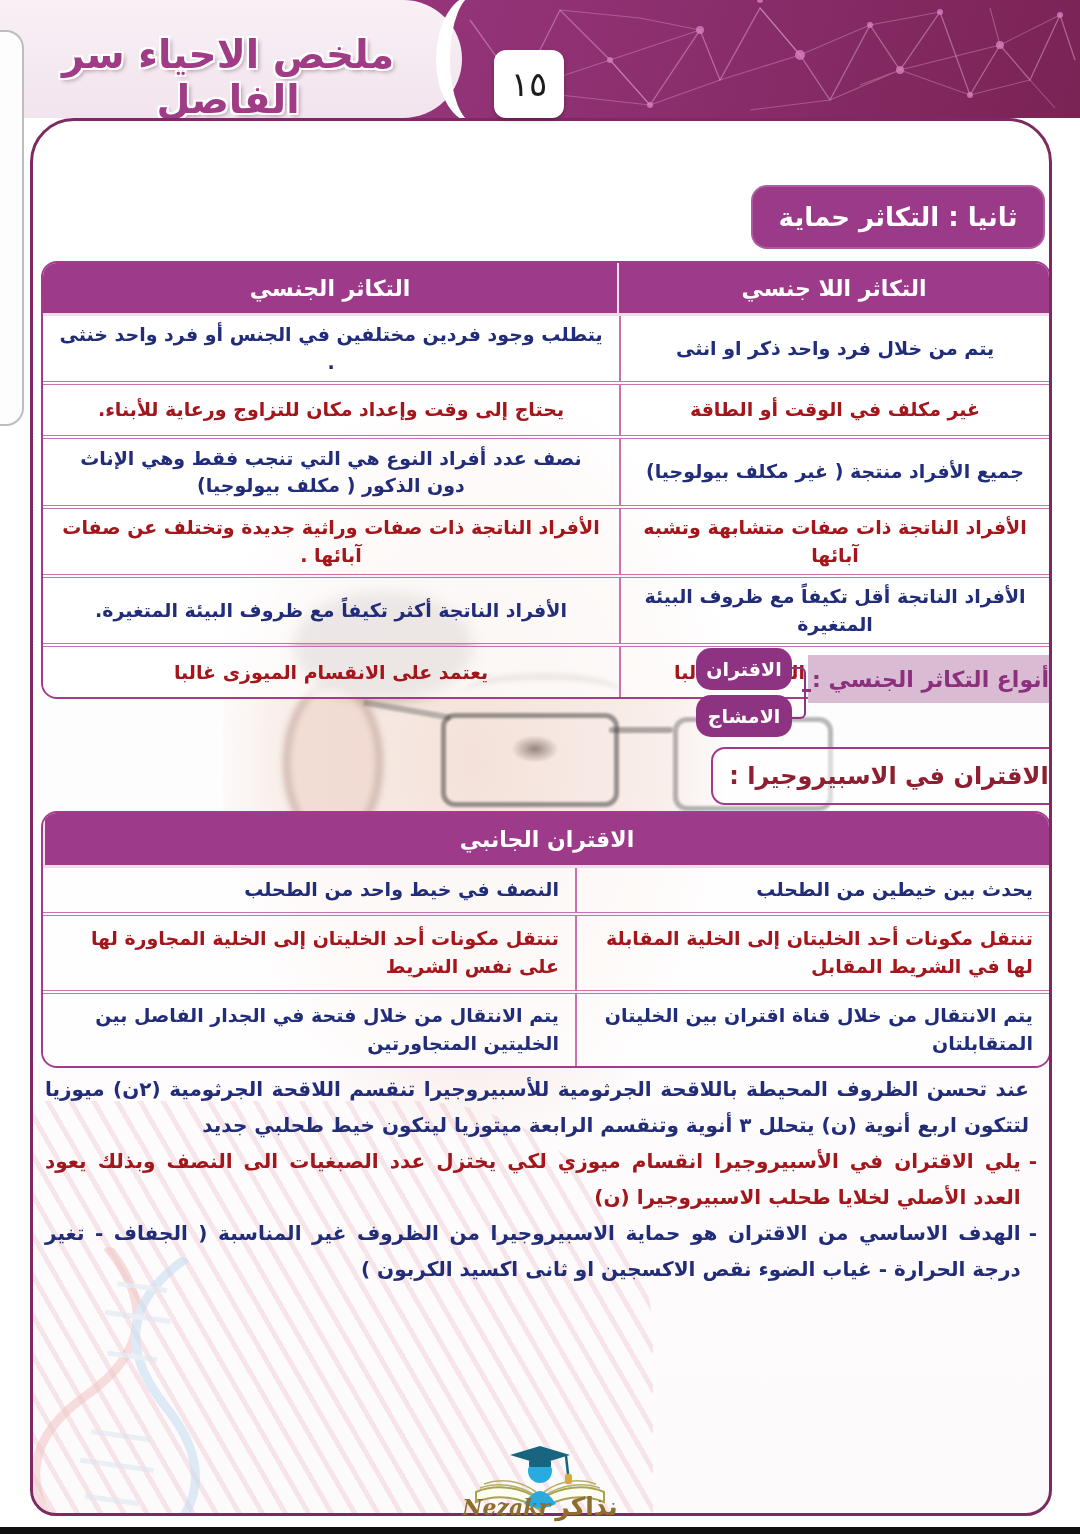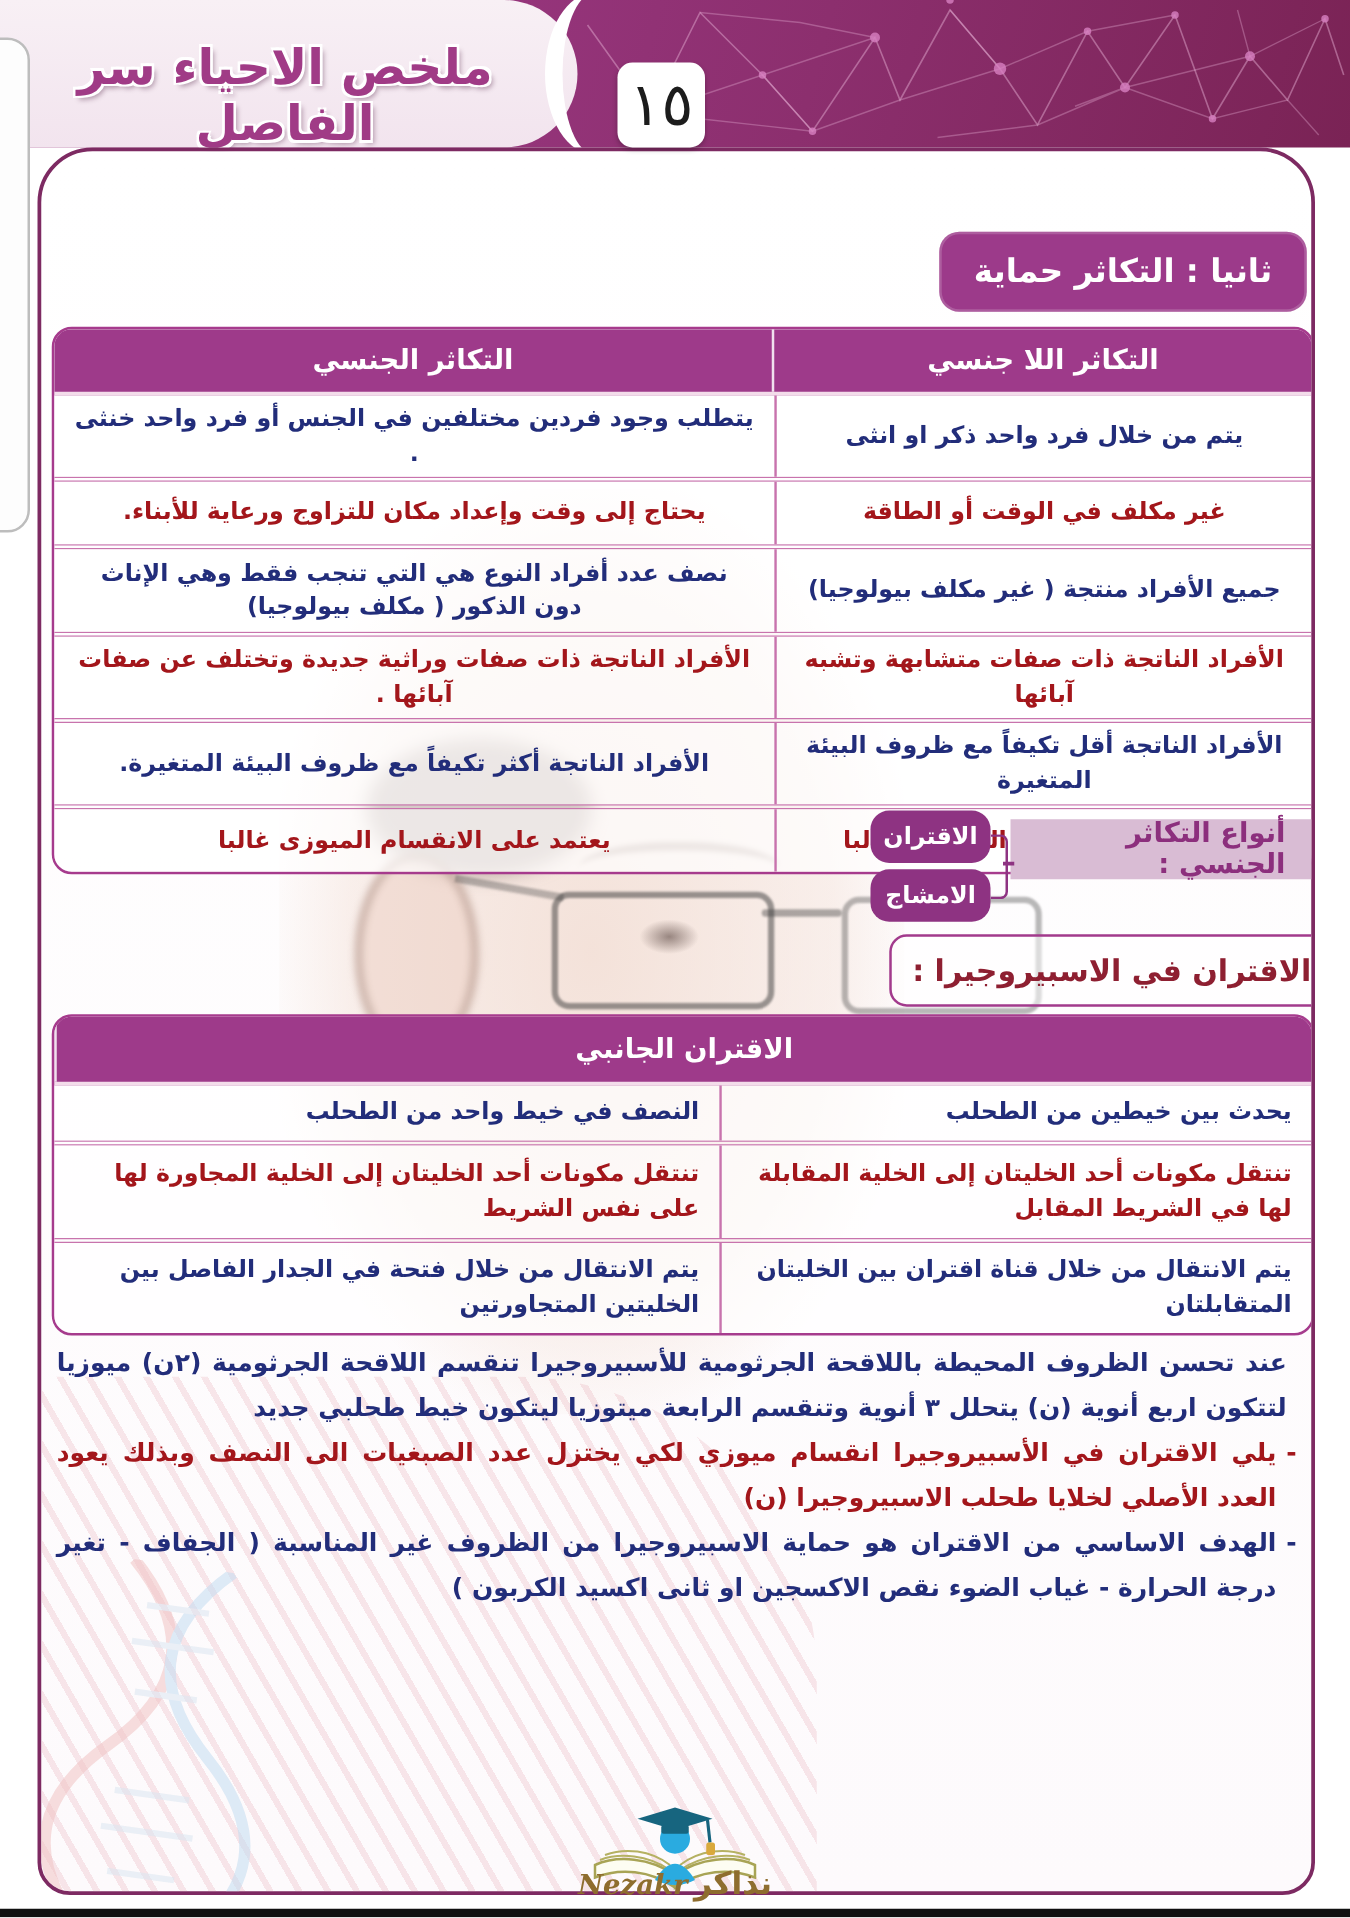--- a/index.html
+++ b/index.html
@@ -14,21 +14,21 @@
           background:linear-gradient(180deg,#f8f0f5,#f2e4ee);border-radius:0 70px 70px 0;}
   .paren{position:absolute;left:436px;top:-6px;width:66px;height:130px;border-left:14px solid #ffffff;
           border-radius:50%;}
   .banner-title{position:absolute;left:4px;top:32px;width:448px;text-align:center;direction:rtl;
           font-size:39px;font-weight:bold;color:#a03b86;letter-spacing:-1px;
           text-shadow:-2px -2px 0 #fff,2px -2px 0 #fff,-2px 2px 0 #fff,2px 2px 0 #fff,3px 3px 4px rgba(60,10,45,.35);}
   .corner-strip{position:absolute;left:-26px;top:30px;width:46px;height:392px;background:#fdfdfd;
           border:2px solid #bdbdbd;border-radius:18px;z-index:4;}
   .page-tab{position:absolute;left:494px;top:50px;width:70px;height:68px;background:#ffffff;border-radius:12px;
           z-index:6;display:flex;align-items:center;justify-content:center;box-shadow:0 2px 4px rgba(0,0,0,.25);}
-  .page-tab span{font-size:48px;color:#1c1c1c;}
+  .page-tab span{font-size:34px;color:#1c1c1c;}
 
   
   .content{position:absolute;left:30px;top:118px;width:1022px;height:1398px;border:3px solid #7d2a62;
           border-radius:44px 44px 26px 26px;overflow:hidden;background:linear-gradient(#ffffff,#fdfafc);
           direction:rtl;box-sizing:border-box;z-index:2;}
 
   
   .wm{position:absolute;z-index:0;}
   .wm-skin{left:190px;top:270px;width:500px;height:740px;
           background:radial-gradient(ellipse at center,rgba(242,221,211,.85) 0%,rgba(242,221,211,.45) 55%,rgba(242,221,211,0) 75%);}
@@ -65,21 +65,21 @@
   .r-blue .cell{color:#222d7a;}
   .r-red  .cell{color:#a3161b;}
   #tbl1{top:140px;} #tbl1 .hdr{height:50px;} #tbl1 .hc:first-child,#tbl1 .cell:first-child{flex:0 0 430px;}
   #tbl1 .hc:last-child,#tbl1 .cell:last-child{flex:1;}
   #tbl2{top:690px;} #tbl2 .hdr{height:52px;} #tbl2 .hc:first-child,#tbl2 .cell:first-child{flex:0 0 474px;}
   #tbl2 .hc:last-child,#tbl2 .cell:last-child{flex:1;}
   #tbl2 .cell{text-align:right;justify-content:flex-start;}
 
   
   .types-bar{position:absolute;left:775px;top:534px;width:243px;height:48px;background:#d9bcd4;z-index:2;
-          display:flex;align-items:center;justify-content:flex-start;padding-right:23px;box-sizing:border-box;
+          display:flex;align-items:center;justify-content:flex-start;padding-right:2px;box-sizing:border-box;
           color:#8c2f7d;font-size:22px;font-weight:bold;}
   .pill{position:absolute;left:663px;width:96px;height:42px;background:#8e3382;border-radius:15px;color:#fff;
           font-size:19px;font-weight:bold;display:flex;align-items:center;justify-content:center;z-index:2;}
   #pill1{top:527px;} #pill2{top:574px;}
   .bracket{position:absolute;left:759px;top:546px;width:12px;height:48px;border:2.5px solid #8e3382;border-left:none;
           border-radius:0 6px 6px 0;z-index:2;}
   .bracket-link{position:absolute;left:769px;top:568px;width:9px;height:3px;background:#8e3382;z-index:2;}
 
   .spir-label{position:absolute;left:662px;top:626px;width:356px;height:58px;border:2.5px solid #a23a8c;border-radius:14px;
           color:#8e1f31;font-size:24px;font-weight:bold;display:flex;align-items:center;justify-content:center;

